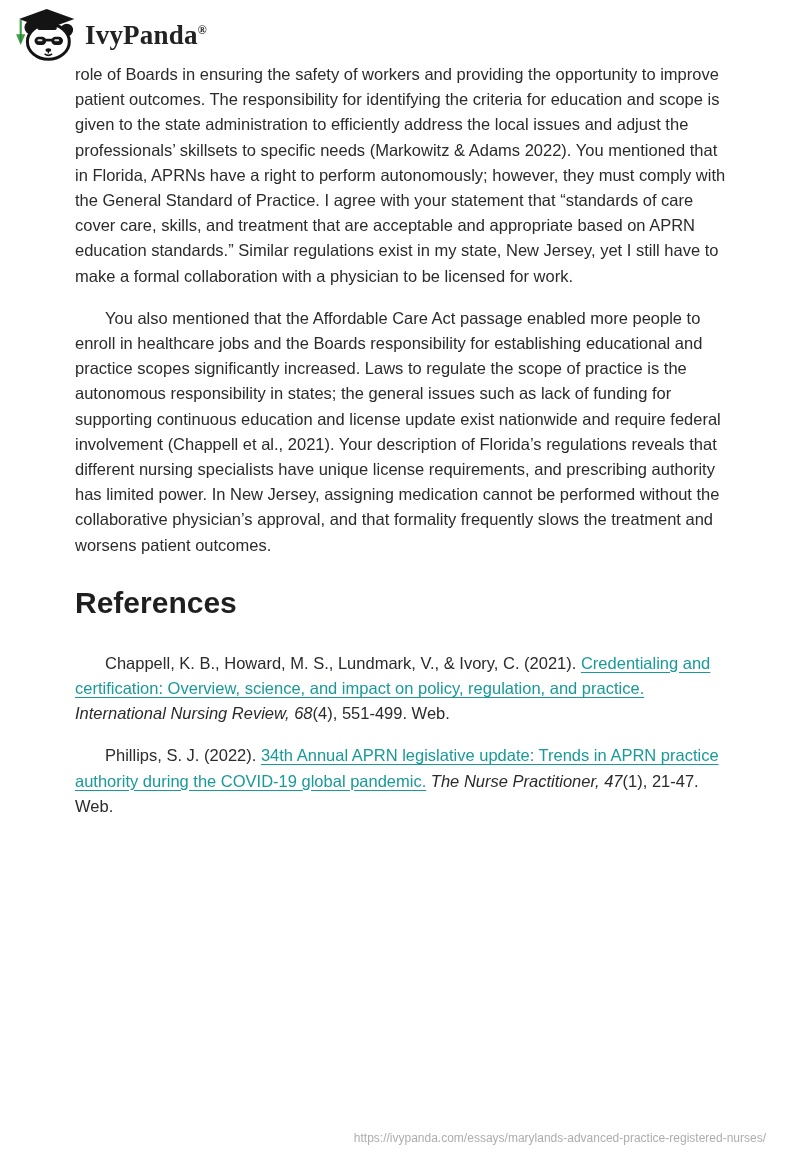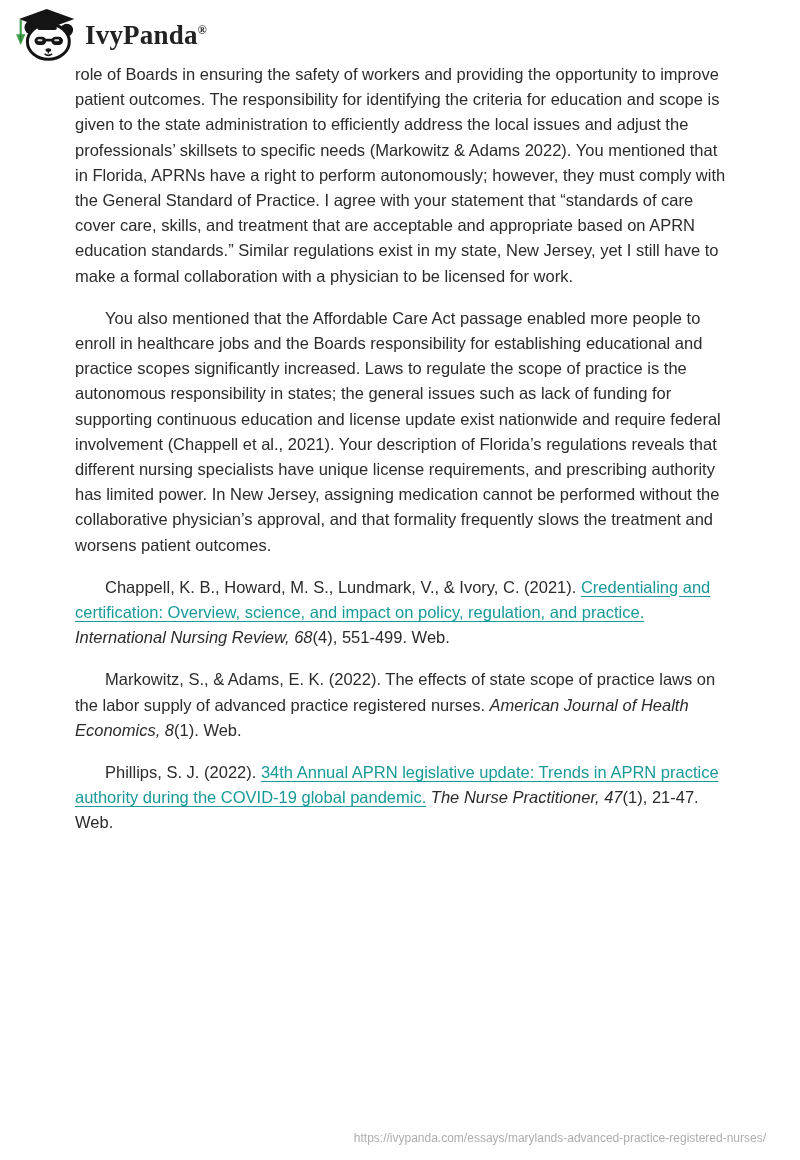--- a/index.html
+++ b/index.html
@@ -98,24 +98,24 @@
       <div class="logo-text"><span>IvyPanda</span><sup>®</sup></div>
     </div>
   </header>
 
   <main class="content">
 
     <p class="para">role of Boards in ensuring the safety of workers and providing the opportunity to improve patient outcomes. The responsibility for identifying the criteria for education and scope is given to the state administration to efficiently address the local issues and adjust the professionals’ skillsets to specific needs (Markowitz &amp; Adams 2022). You mentioned that in Florida, APRNs have a right to perform autonomously; however, they must comply with the General Standard of Practice. I agree with your statement that “standards of care cover care, skills, and treatment that are acceptable and appropriate based on APRN education standards.” Similar regulations exist in my state, New Jersey, yet I still have to make a formal collaboration with a physician to be licensed for work.</p>
 
     <p class="para indent">You also mentioned that the Affordable Care Act passage enabled more people to enroll in healthcare jobs and the Boards responsibility for establishing educational and practice scopes significantly increased. Laws to regulate the scope of practice is the autonomous responsibility in states; the general issues such as lack of funding for supporting continuous education and license update exist nationwide and require federal involvement (Chappell et al., 2021). Your description of Florida’s regulations reveals that different nursing specialists have unique license requirements, and prescribing authority has limited power. In New Jersey, assigning medication cannot be performed without the collaborative physician’s approval, and that formality frequently slows the treatment and worsens patient outcomes.</p>
 
+    <h1 class="refs-heading">References</h1>
 
     <p class="para indent"><span>Chappell, K. B., Howard, M. S., Lundmark, V., &amp; Ivory, C. (2021). </span><a class="ref-link" href="#">Credentialing and certification: Overview, science, and impact on policy, regulation, and practice.</a><span class="it"> International Nursing Review, 68</span><span>(4), 551-499. Web.</span></p>
 
-    <p class="para indent"><span>Markowitz, S., &amp; Adams, E. K. (2022). The effects of state scope of practice laws on the labor supply of advanced practice registered nurses. </span><span class="it">American Journal of Health Economics, 8</span><span>(1). Web.</span></p>
 
 
     <p class="para indent"><span>Phillips, S. J. (2022). </span><a class="ref-link" href="#">34th Annual APRN legislative update: Trends in APRN practice authority during the COVID-19 global pandemic.</a><span class="it"> The Nurse Practitioner, 47</span><span>(1), 21-47. Web.</span></p>
 
   </main>
 
   <footer>
     <div class="page-url">https://ivypanda.com/essays/marylands-advanced-practice-registered-nurses/</div>
   </footer>
 

